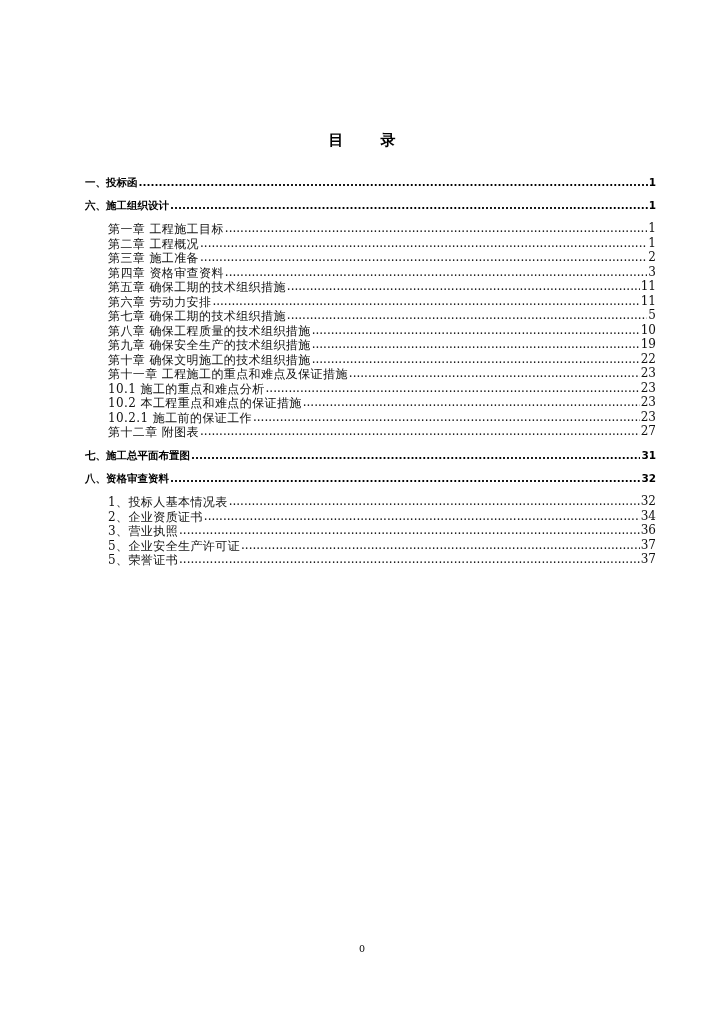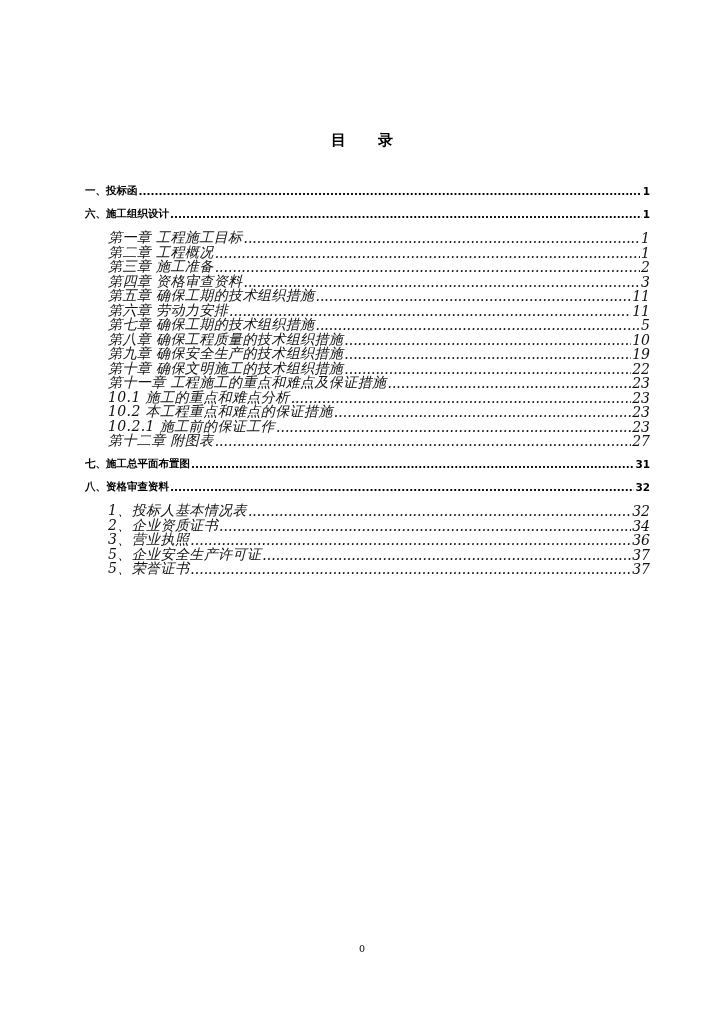--- a/index.html
+++ b/index.html
@@ -1,29 +1,29 @@
 <!DOCTYPE html>
 <html><head>
 <meta charset="utf-8">
 <style>
   html, body { margin:0; padding:0; background:#ffffff; }
   body { width:724px; height:1024px; position:relative; overflow:hidden;
          font-family:"DejaVu Serif","Liberation Serif",serif; color:#000; }
   .title { position:absolute; top:131px; left:0; width:724px; text-align:center;
-           font-family:Liberation Sans, sans-serif; font-weight:bold;
+           font-family:Liberation Mono, monospace; font-weight:bold;
            font-size:15px; letter-spacing:14px; text-indent:14px; }
   .toc { position:absolute; left:0; top:0; width:724px; }
-  .row { position:absolute; display:flex; align-items:center; right:74px; white-space:nowrap;margin-top:8px; }
+  .row { position:absolute; display:flex; align-items:flex-start; right:68px; white-space:nowrap; }
   .row .label { flex:0 0 auto; }
   .row .leader { flex:1 1 auto; overflow:hidden; margin:0 1px; }
   .row .leader::after { content:"........................................................................................................................................................................................................................................................................................................"; letter-spacing:0; }
   .row .page { flex:0 0 auto; }
   .l1 { left:85px; font-family:"DejaVu Sans","Liberation Sans",sans-serif; font-weight:bold; font-size:10.5px; }
   .l1 .leader::after { font-weight:bold; }
-  .l2 { left:108px; font-size:14px; color:#111;font-style:italic; }
+  .l2 { left:108px; font-size:12px; color:#111; }
   .l2 .label { letter-spacing:0.4px; }
   .pageno { position:absolute; top:943px; left:0; width:724px; text-align:center;
             font-size:9.5px; font-family:"DejaVu Serif","Liberation Serif",serif; }
 </style>
 </head>
 <body>
 
 <div class="title">目 录</div>
 
 <div class="toc">

